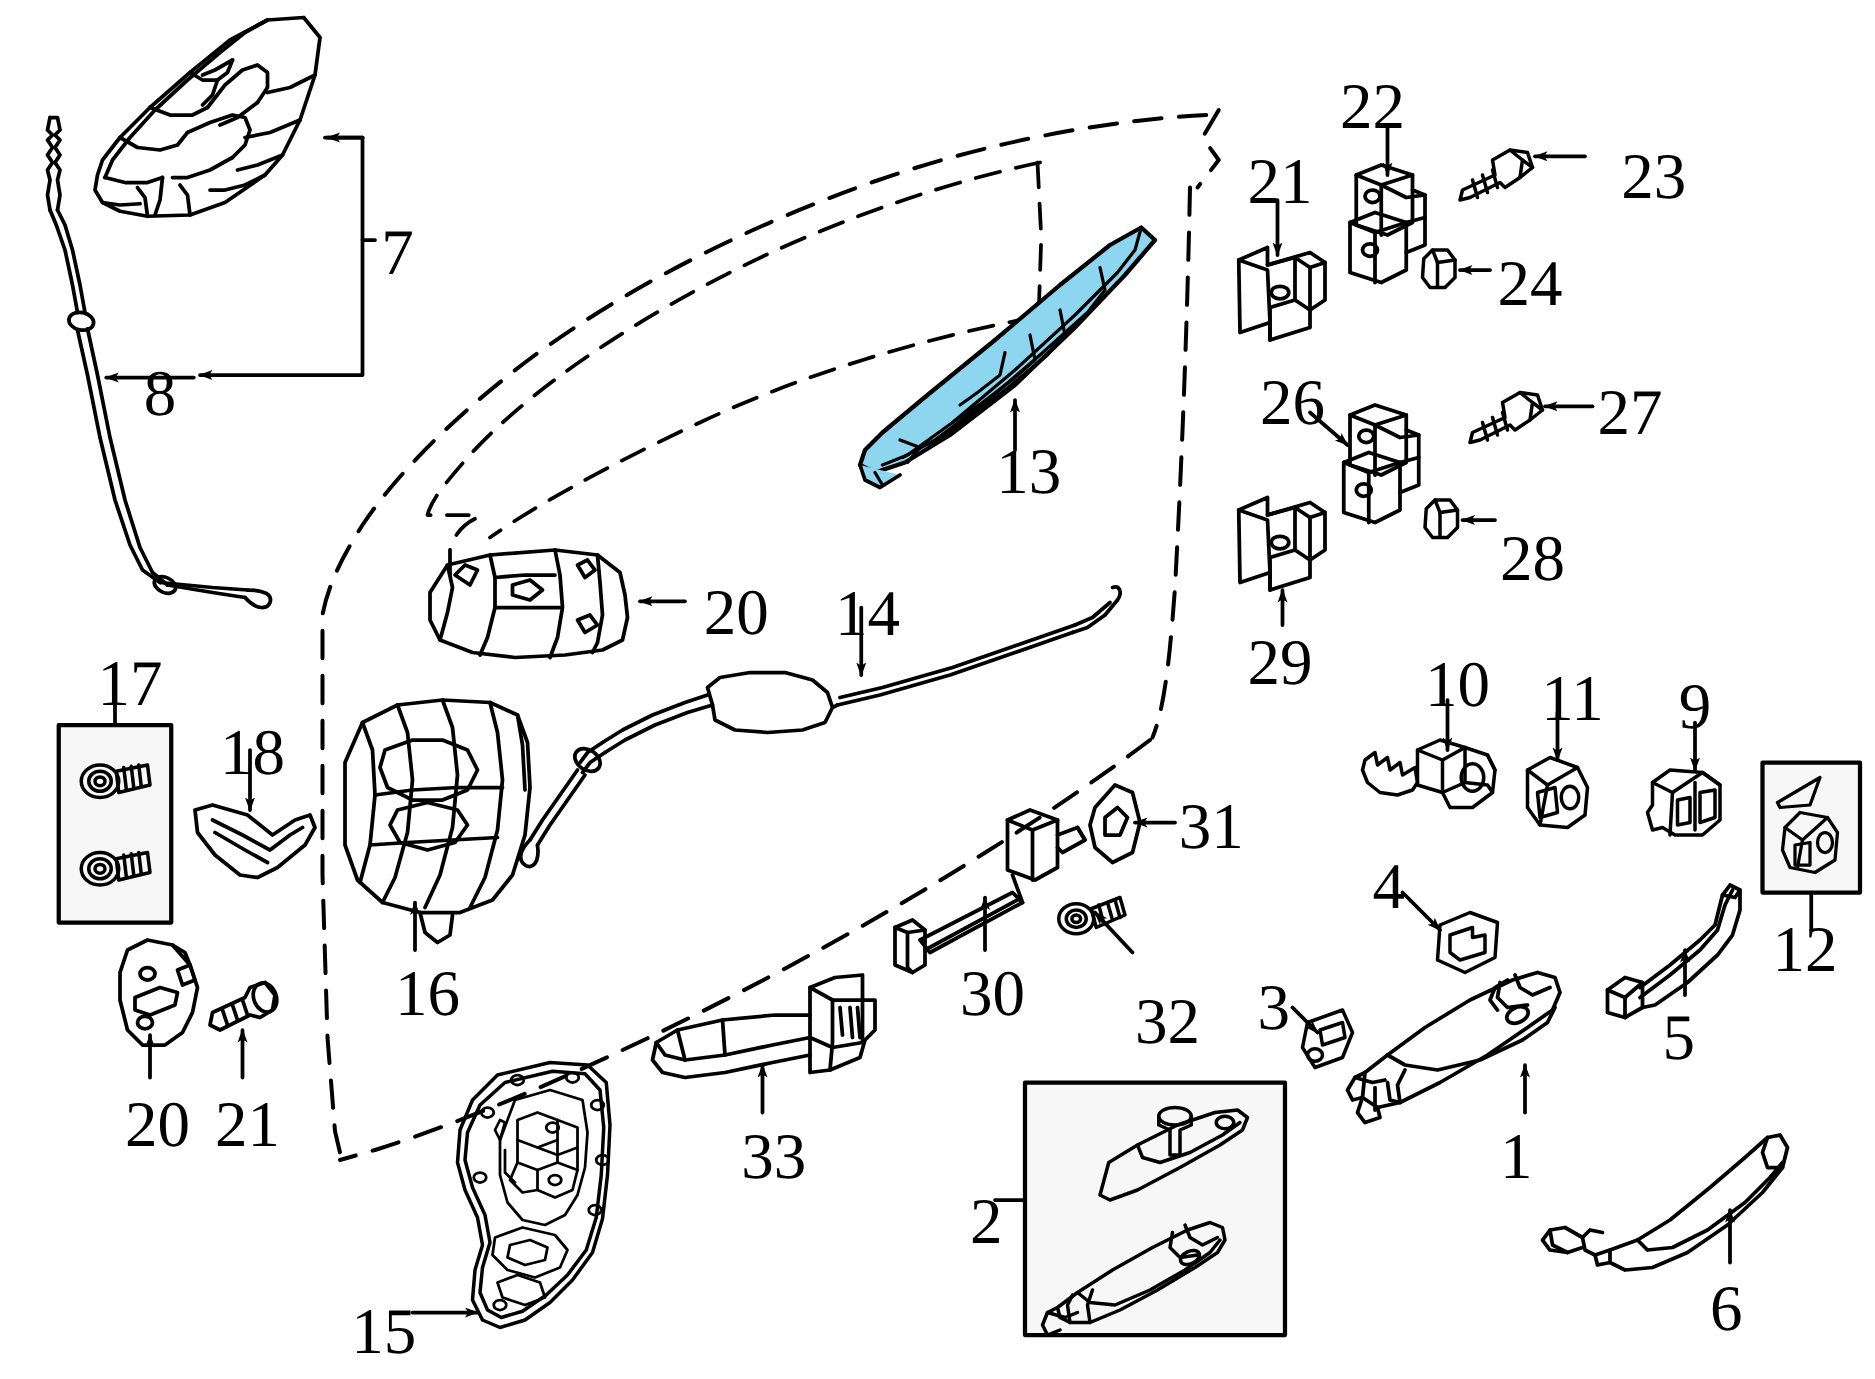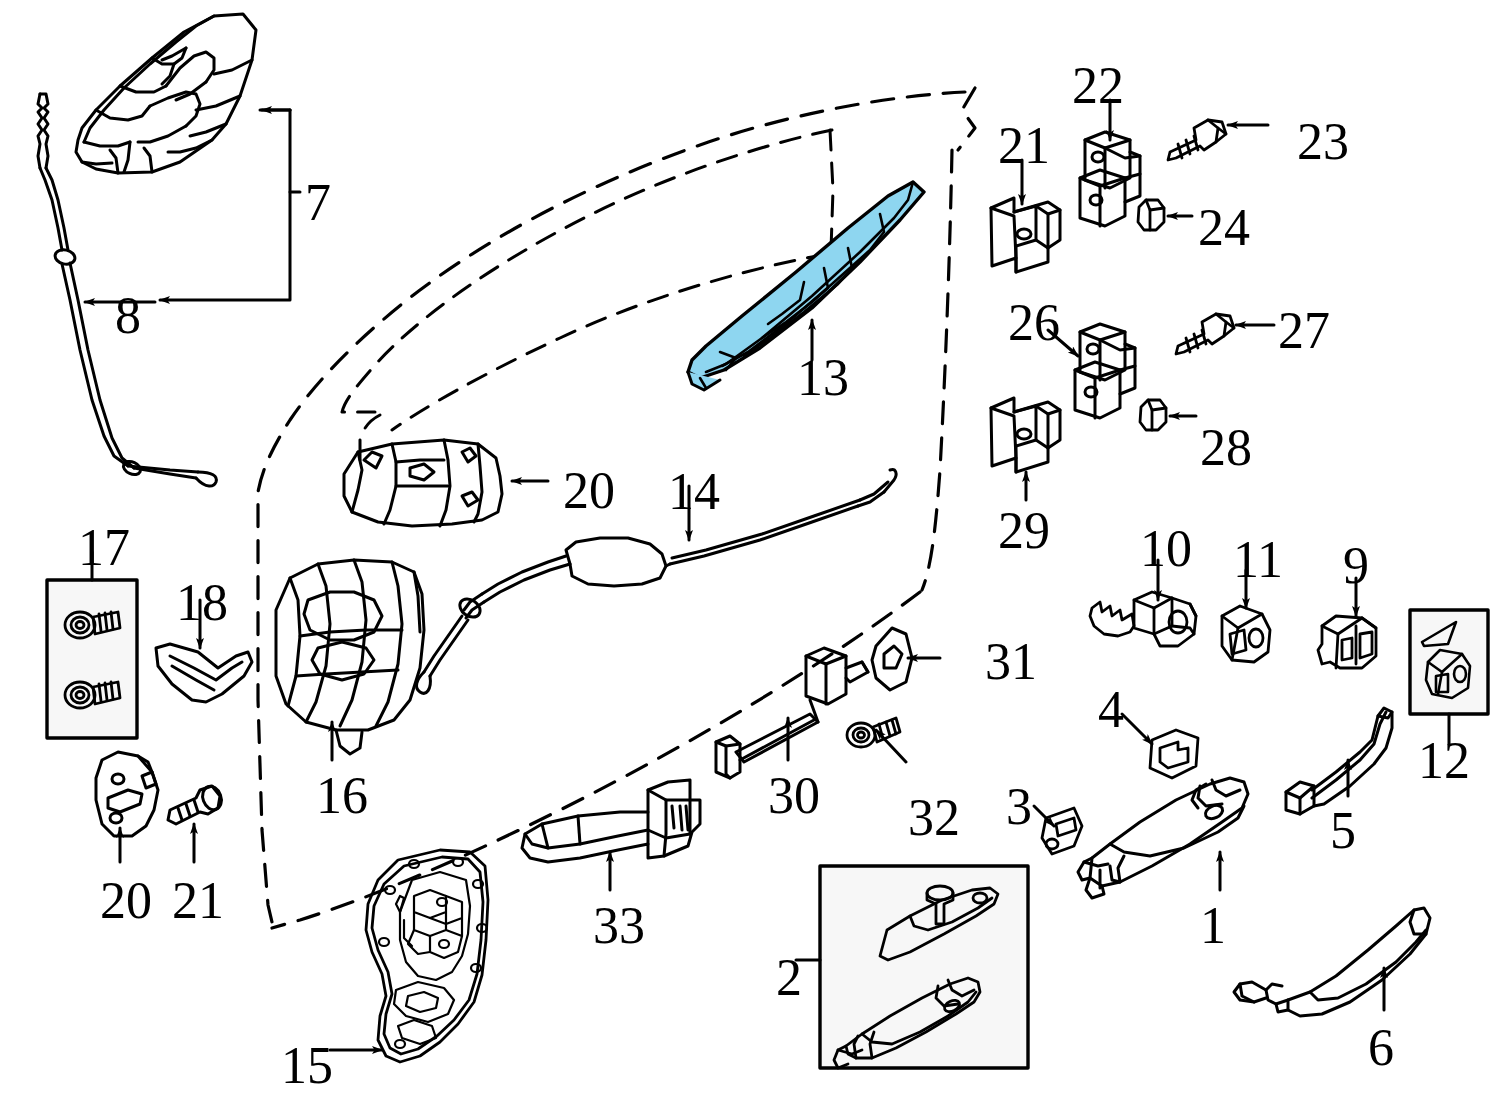--- a/index.html
+++ b/index.html
@@ -610,17 +610,17 @@
   <div class="callout" style="left:172px;  top:875px;">21</div>
   <div class="callout" style="left:1072px; top:60px;text-align:center;">22</div>
   <div class="callout" style="left:1272px; top:116px;margin-left:25px;">23</div>
   <div class="callout" style="left:1198px; top:202px;">24</div>
   <div class="callout" style="left:998px;  top:120px;">21</div>
   <div class="callout" style="left:1008px; top:297px;">26</div>
   <div class="callout" style="left:1278px; top:305px;">27</div>
   <div class="callout" style="left:1200px; top:422px;">28</div>
   <div class="callout" style="left:998px;  top:505px;">29</div>
   <div class="callout" style="left:768px;  top:770px;">30</div>
-  <div class="callout" style="left:985px;  top:636px;">31</div>
+  <div class="callout" style="left:943px;  top:636px;">31</div>
   <div class="callout" style="left:908px;  top:770px;margin-top:22px;">32</div>
   <div class="callout" style="left:593px;  top:900px;">33</div>
 
 </div>
 
 </body></html>

